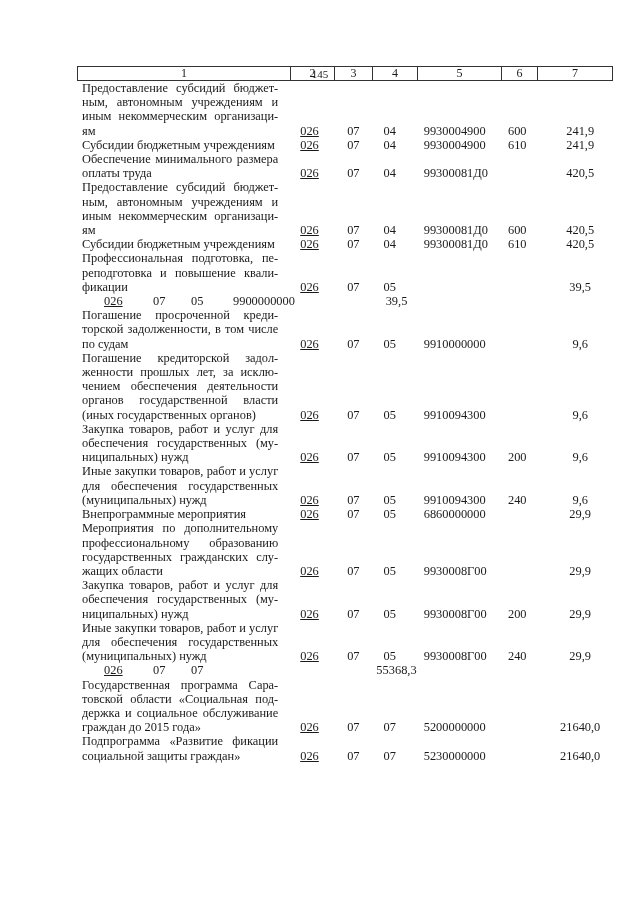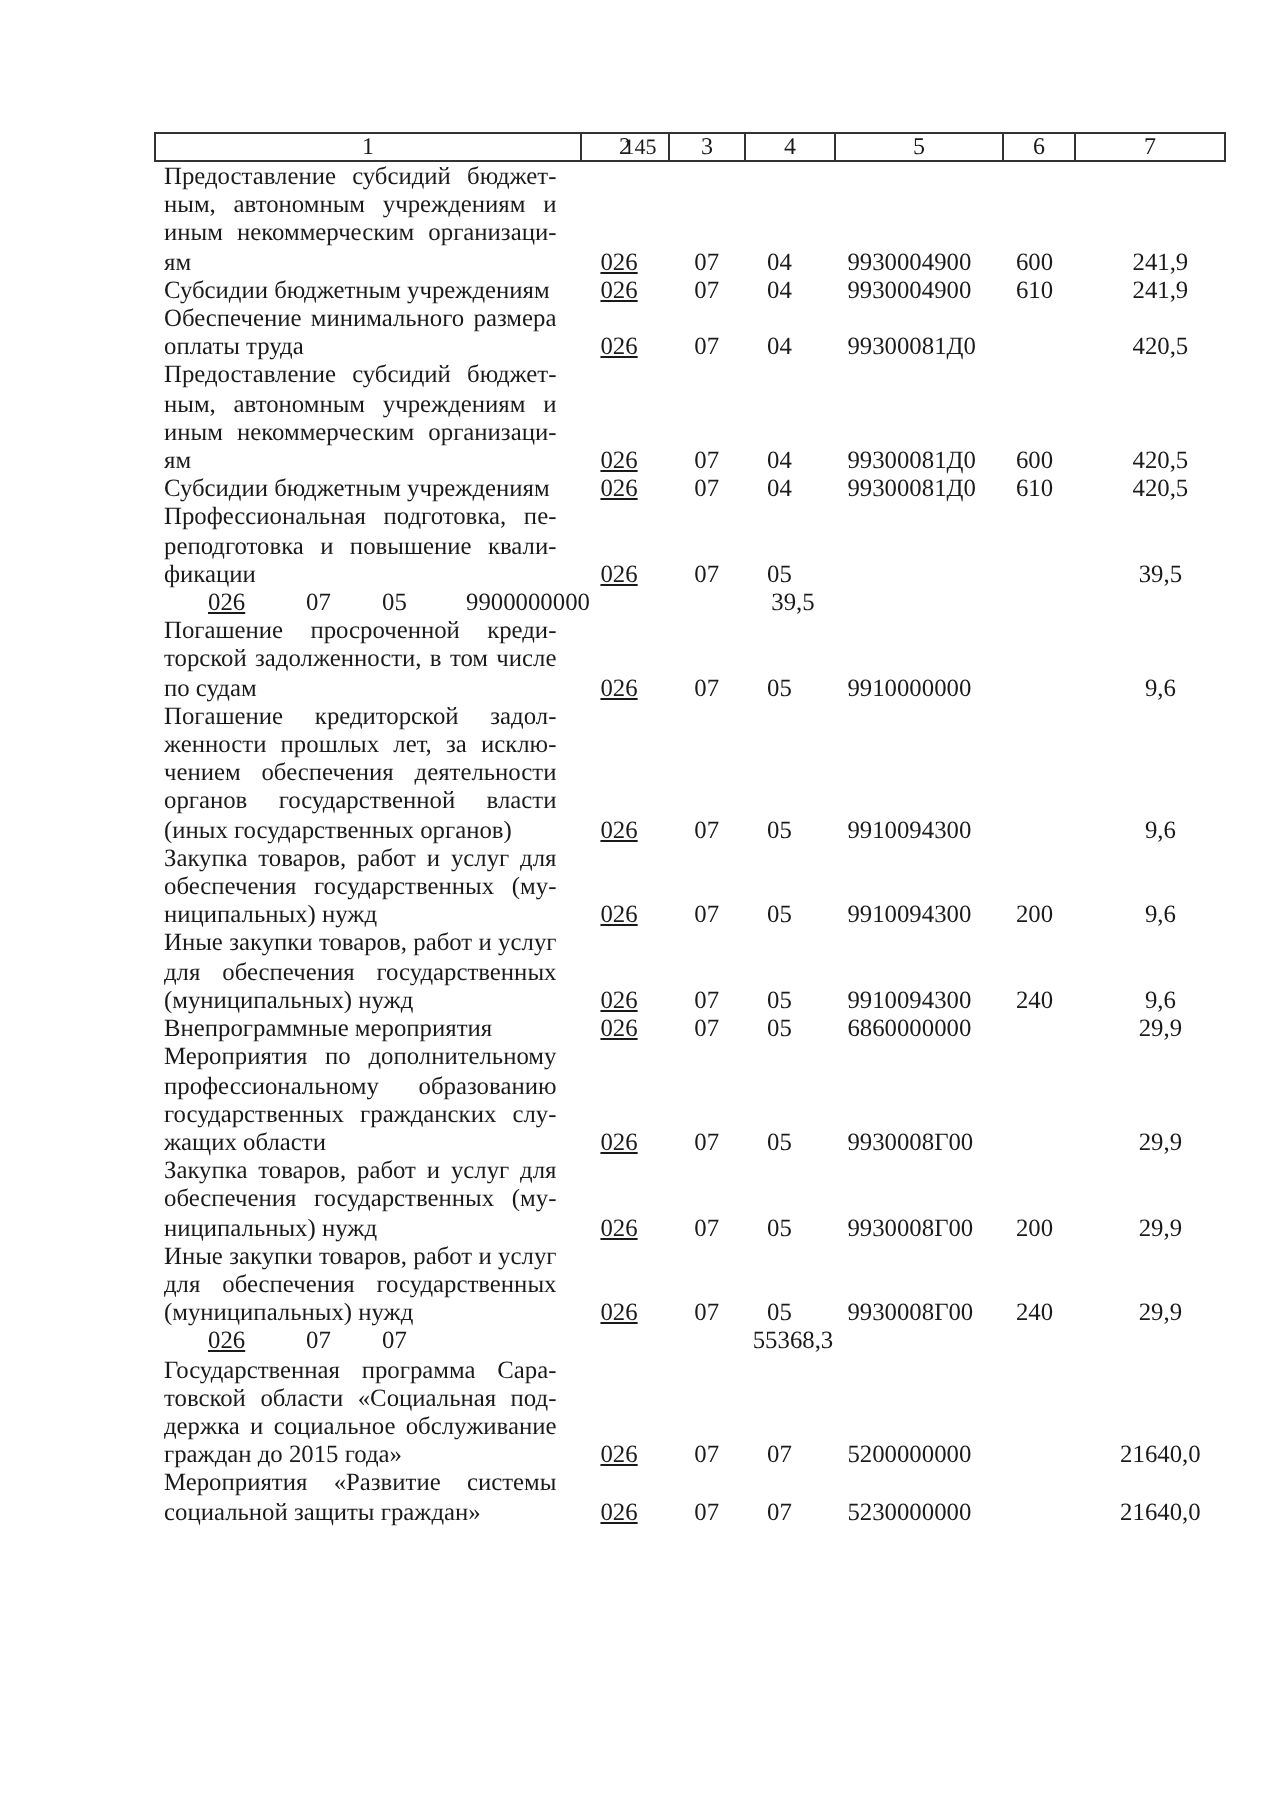--- a/index.html
+++ b/index.html
@@ -184,21 +184,21 @@
     <div class="row">
       <div class="t">Государственная программа Сара­товской области «Социальная под­держка и социальное обслуживание граждан до 2015 года»</div>
       <div class="v k2">026</div>
       <div class="v k3">07</div>
       <div class="v k4">07</div>
       <div class="v k5">5200000000</div>
       <div class="v k6"></div>
       <div class="v k7">21640,0</div>
     </div>
     <div class="row">
-      <div class="t">Мероприятия «Развитие системы социальной защиты граждан»</div>
+      <div class="t">Подпрограмма «Развитие фикации социальной защиты граждан»</div>
       <div class="v k2">026</div>
       <div class="v k3">07</div>
       <div class="v k4">07</div>
       <div class="v k5">5230000000</div>
       <div class="v k6"></div>
       <div class="v k7">21640,0</div>
     </div>
   </div>
 
 </body></html>

